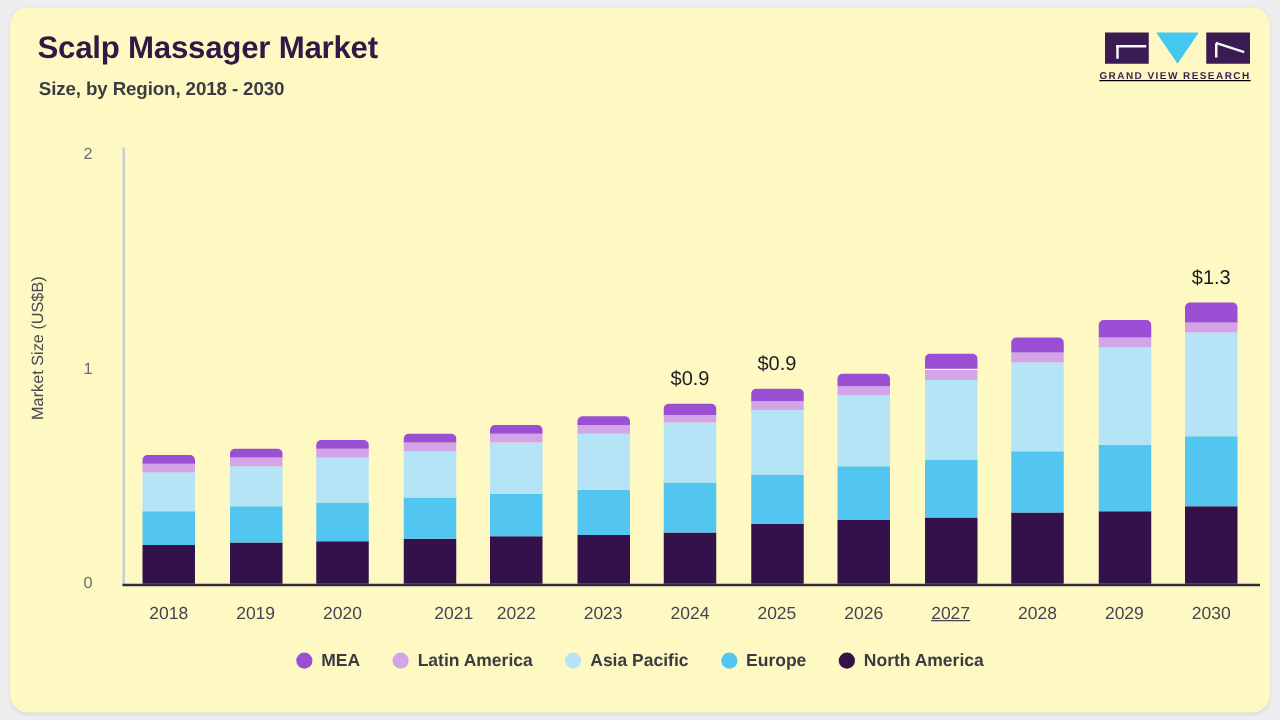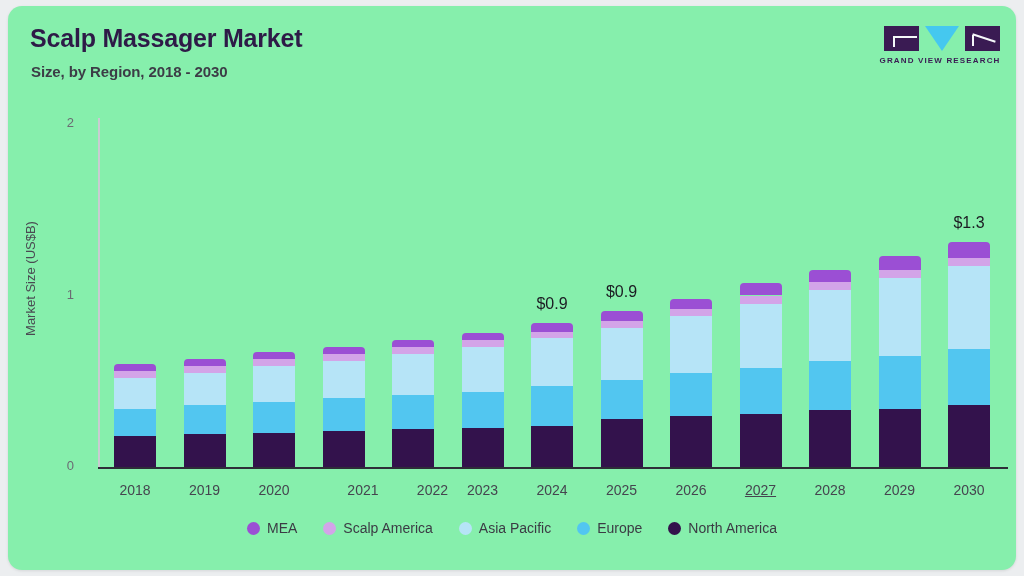--- a/index.html
+++ b/index.html
@@ -12,21 +12,21 @@
     background: #eceef0;
     font-family: "Liberation Sans", sans-serif;
     overflow: hidden;
   }
   .card {
     position: absolute;
     left: 8px;
     top: 6px;
     width: 1008px;
     height: 564px;
-    background: #86efac;
+    background: #fef9c3;
     border-radius: 14px;
     box-shadow: 0 1px 3px rgba(0,0,0,0.10);
     overflow: hidden;
   }
 
   
   .title {
     position: absolute;
     left: 22px;
     top: 18px;
@@ -45,20 +45,21 @@
     letter-spacing: -0.1px;
   }
 
   
   .logo {
     position: absolute;
     left: 870px;
     top: 20px;
     width: 124px;
     height: 40px;
+    text-decoration: underline;
   }
   .logo-marks {
     position: relative;
     height: 26px;
     width: 116px;
     margin-left: 6px;
   }
   .mark {
     position: absolute;
     top: 0;
@@ -202,20 +203,21 @@
   }
   .legend-dot {
     width: 13px;
     height: 13px;
     border-radius: 50%;
     display: inline-block;
   }
   .legend-label {
     font-size: 14px;
     color: #3b3b44;
+    font-weight: bold;
   }
 </style>
 </head>
 <body>
 
 <div class="card">
 
   <div class="title">Scalp Massager Market</div>
   <div class="subtitle">Size, by Region, 2018 - 2030</div>
 
@@ -273,21 +275,21 @@
           <div class="seg top-cap" style="top: 340.95px; height: 6.86px; background: rgb(155, 79, 212);"></div>
         </div>
         <div class="x-label" style="left: 300.5px; text-align: right;">2021</div>
         <div class="bar-group" style="left: 384px; width: 42px; top: 0px; height: 461px;">
           <div class="seg" style="top: 423.27px; height: 37.73px; background: rgb(51, 18, 76);"></div>
           <div class="seg" style="top: 388.97px; height: 34.3px; background: rgb(82, 198, 240);"></div>
           <div class="seg" style="top: 347.81px; height: 41.16px; background: rgb(182, 228, 247);"></div>
           <div class="seg" style="top: 340.95px; height: 6.86px; background: rgb(211, 164, 232);"></div>
           <div class="seg top-cap" style="top: 334.09px; height: 6.86px; background: rgb(155, 79, 212);"></div>
         </div>
-        <div class="x-label" style="left: 370px; text-align: right;">2022</div>
+        <div class="x-label" style="left: 370px;">2022</div>
         <div class="bar-group" style="left: 453.5px; width: 42px; top: 0px; height: 461px;">
           <div class="seg" style="top: 421.555px; height: 39.445px; background: rgb(51, 18, 76);"></div>
           <div class="seg" style="top: 385.54px; height: 36.015px; background: rgb(82, 198, 240);"></div>
           <div class="seg" style="top: 340.95px; height: 44.59px; background: rgb(182, 228, 247);"></div>
           <div class="seg" style="top: 334.09px; height: 6.86px; background: rgb(211, 164, 232);"></div>
           <div class="seg top-cap" style="top: 327.23px; height: 6.86px; background: rgb(155, 79, 212);"></div>
         </div>
         <div class="x-label" style="left: 439.5px;">2023</div>
         <div class="bar-group" style="left: 523px; width: 42px; top: 0px; height: 461px;">
           <div class="seg" style="top: 419.84px; height: 41.16px; background: rgb(51, 18, 76);"></div>
@@ -351,21 +353,21 @@
       </div>
   </div>
 
   <div class="legend">
       <div class="legend-item">
         <span class="legend-dot" style="background: rgb(155, 79, 212);"></span>
         <span class="legend-label">MEA</span>
       </div>
       <div class="legend-item">
         <span class="legend-dot" style="background: rgb(211, 164, 232);"></span>
-        <span class="legend-label">Scalp America</span>
+        <span class="legend-label">Latin America</span>
       </div>
       <div class="legend-item">
         <span class="legend-dot" style="background: rgb(182, 228, 247);"></span>
         <span class="legend-label">Asia Pacific</span>
       </div>
       <div class="legend-item">
         <span class="legend-dot" style="background: rgb(82, 198, 240);"></span>
         <span class="legend-label">Europe</span>
       </div>
       <div class="legend-item">

